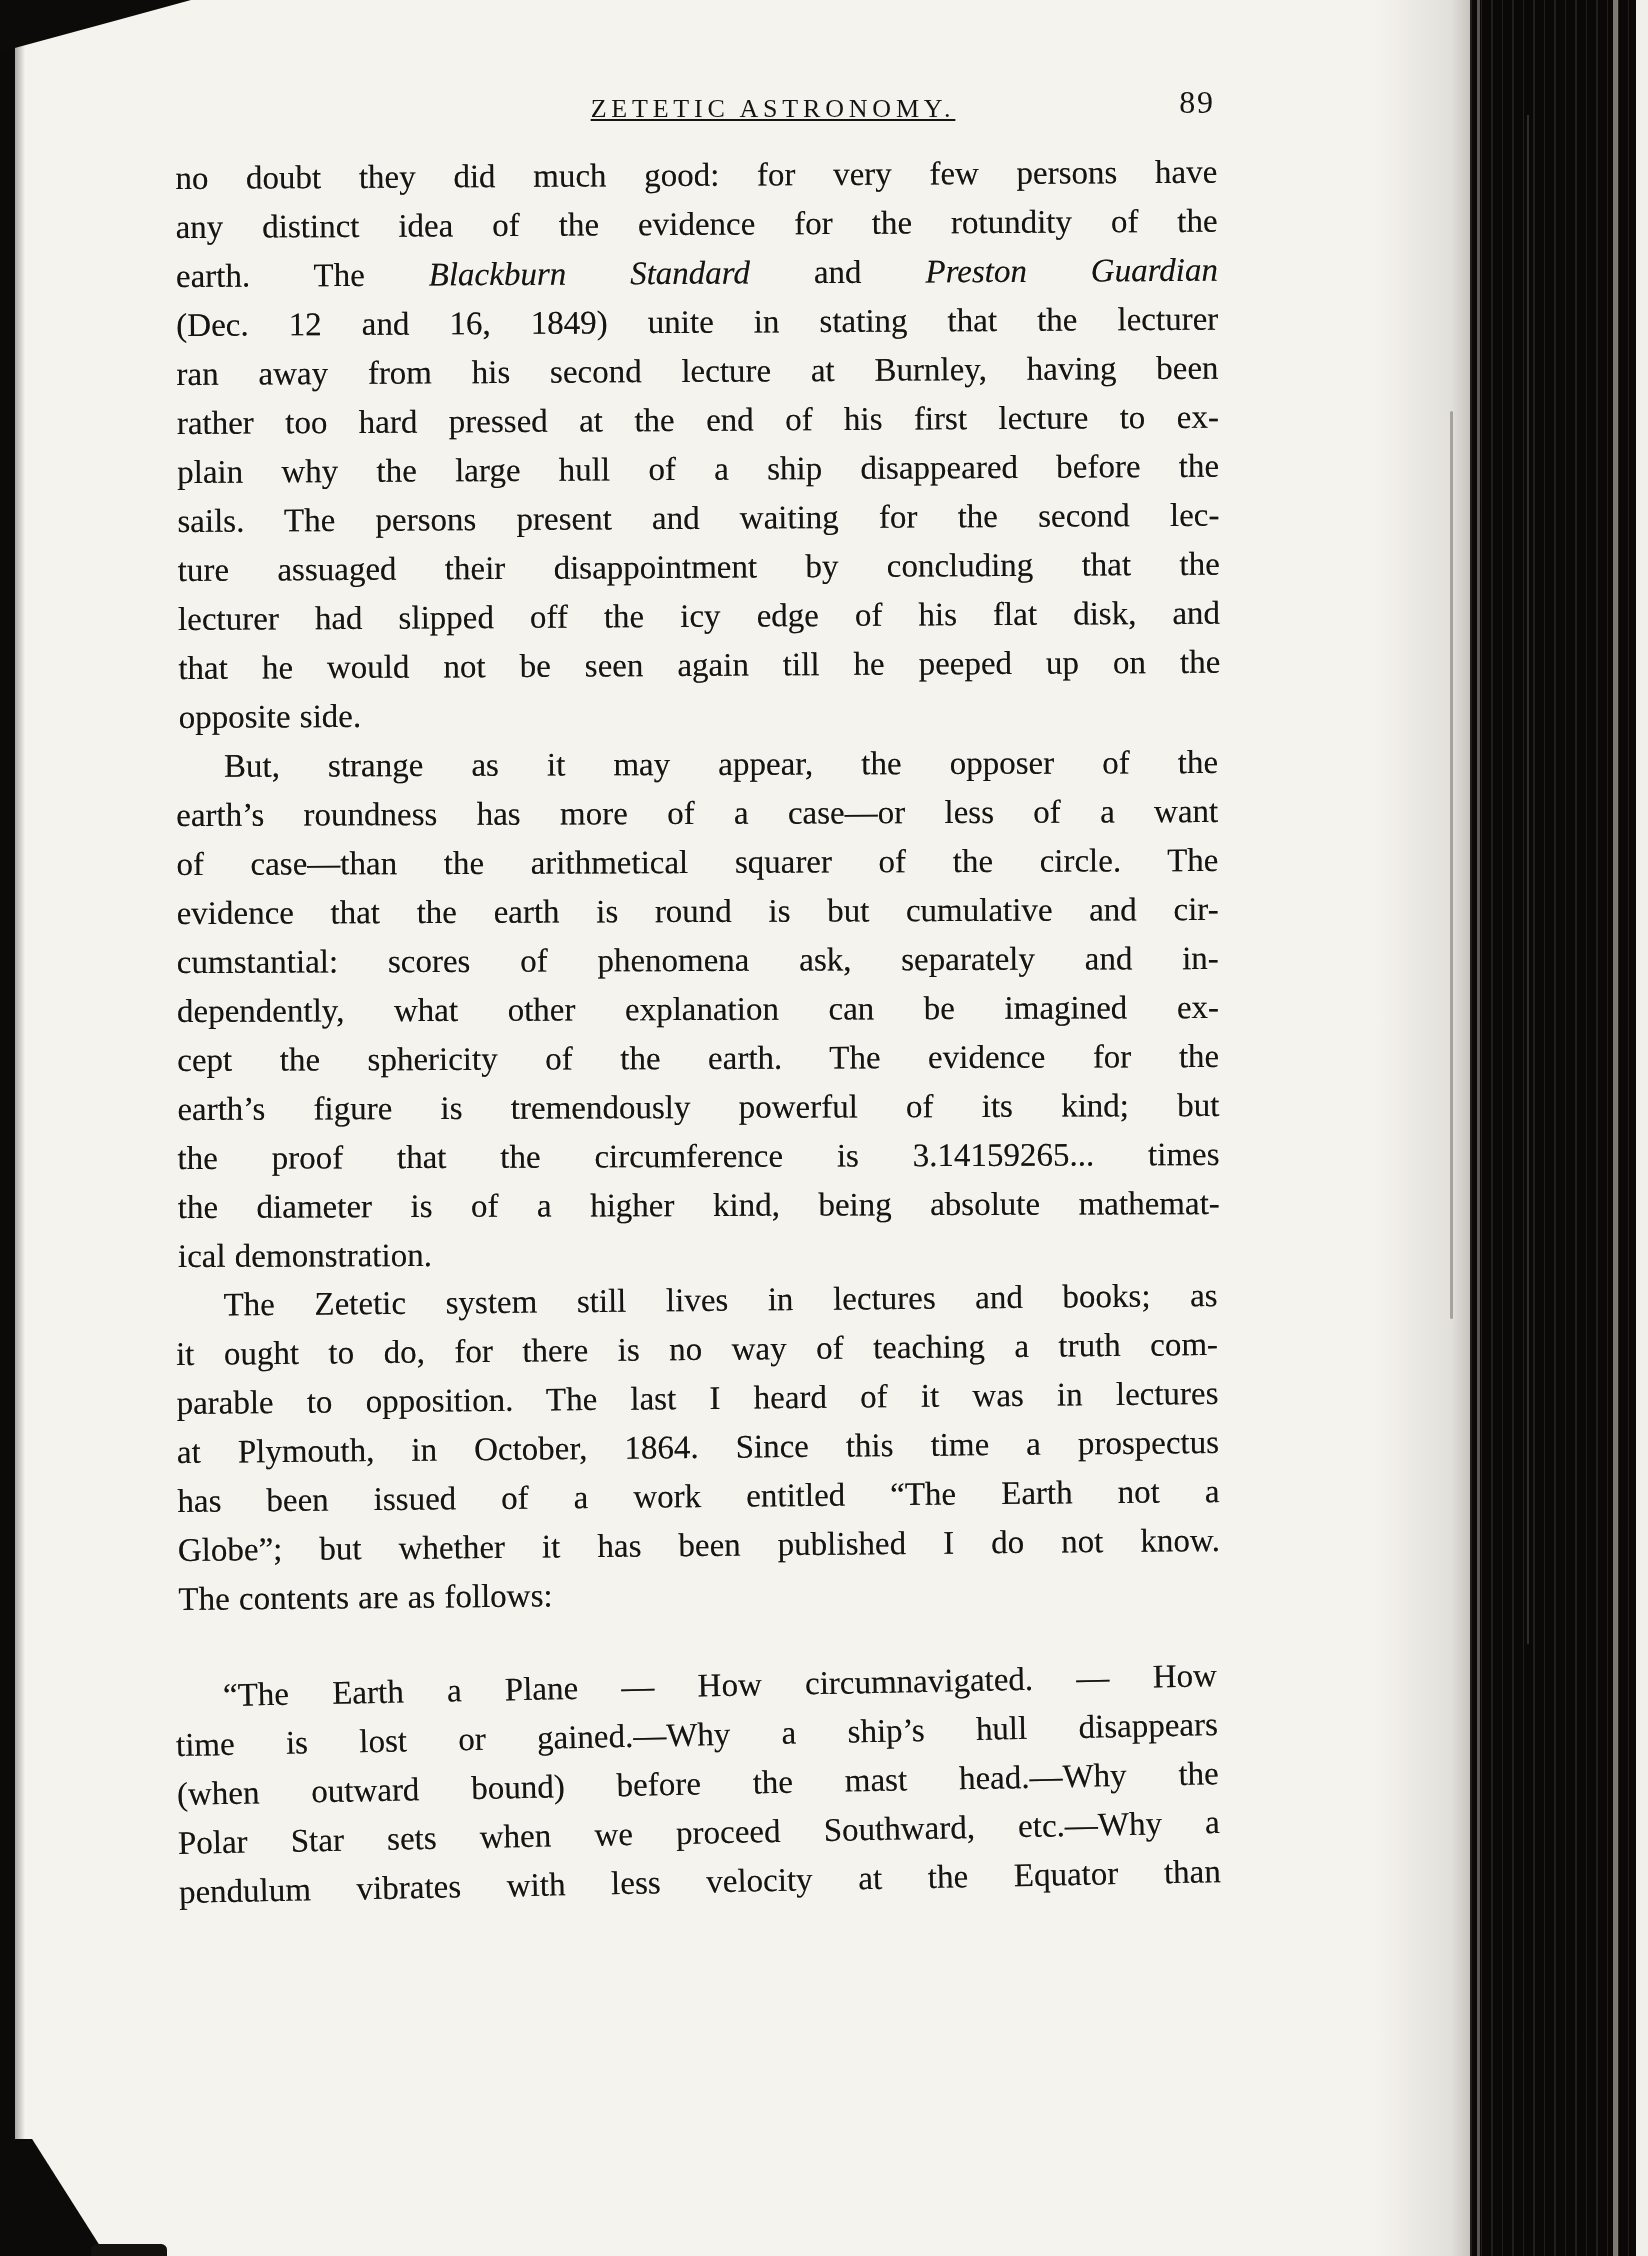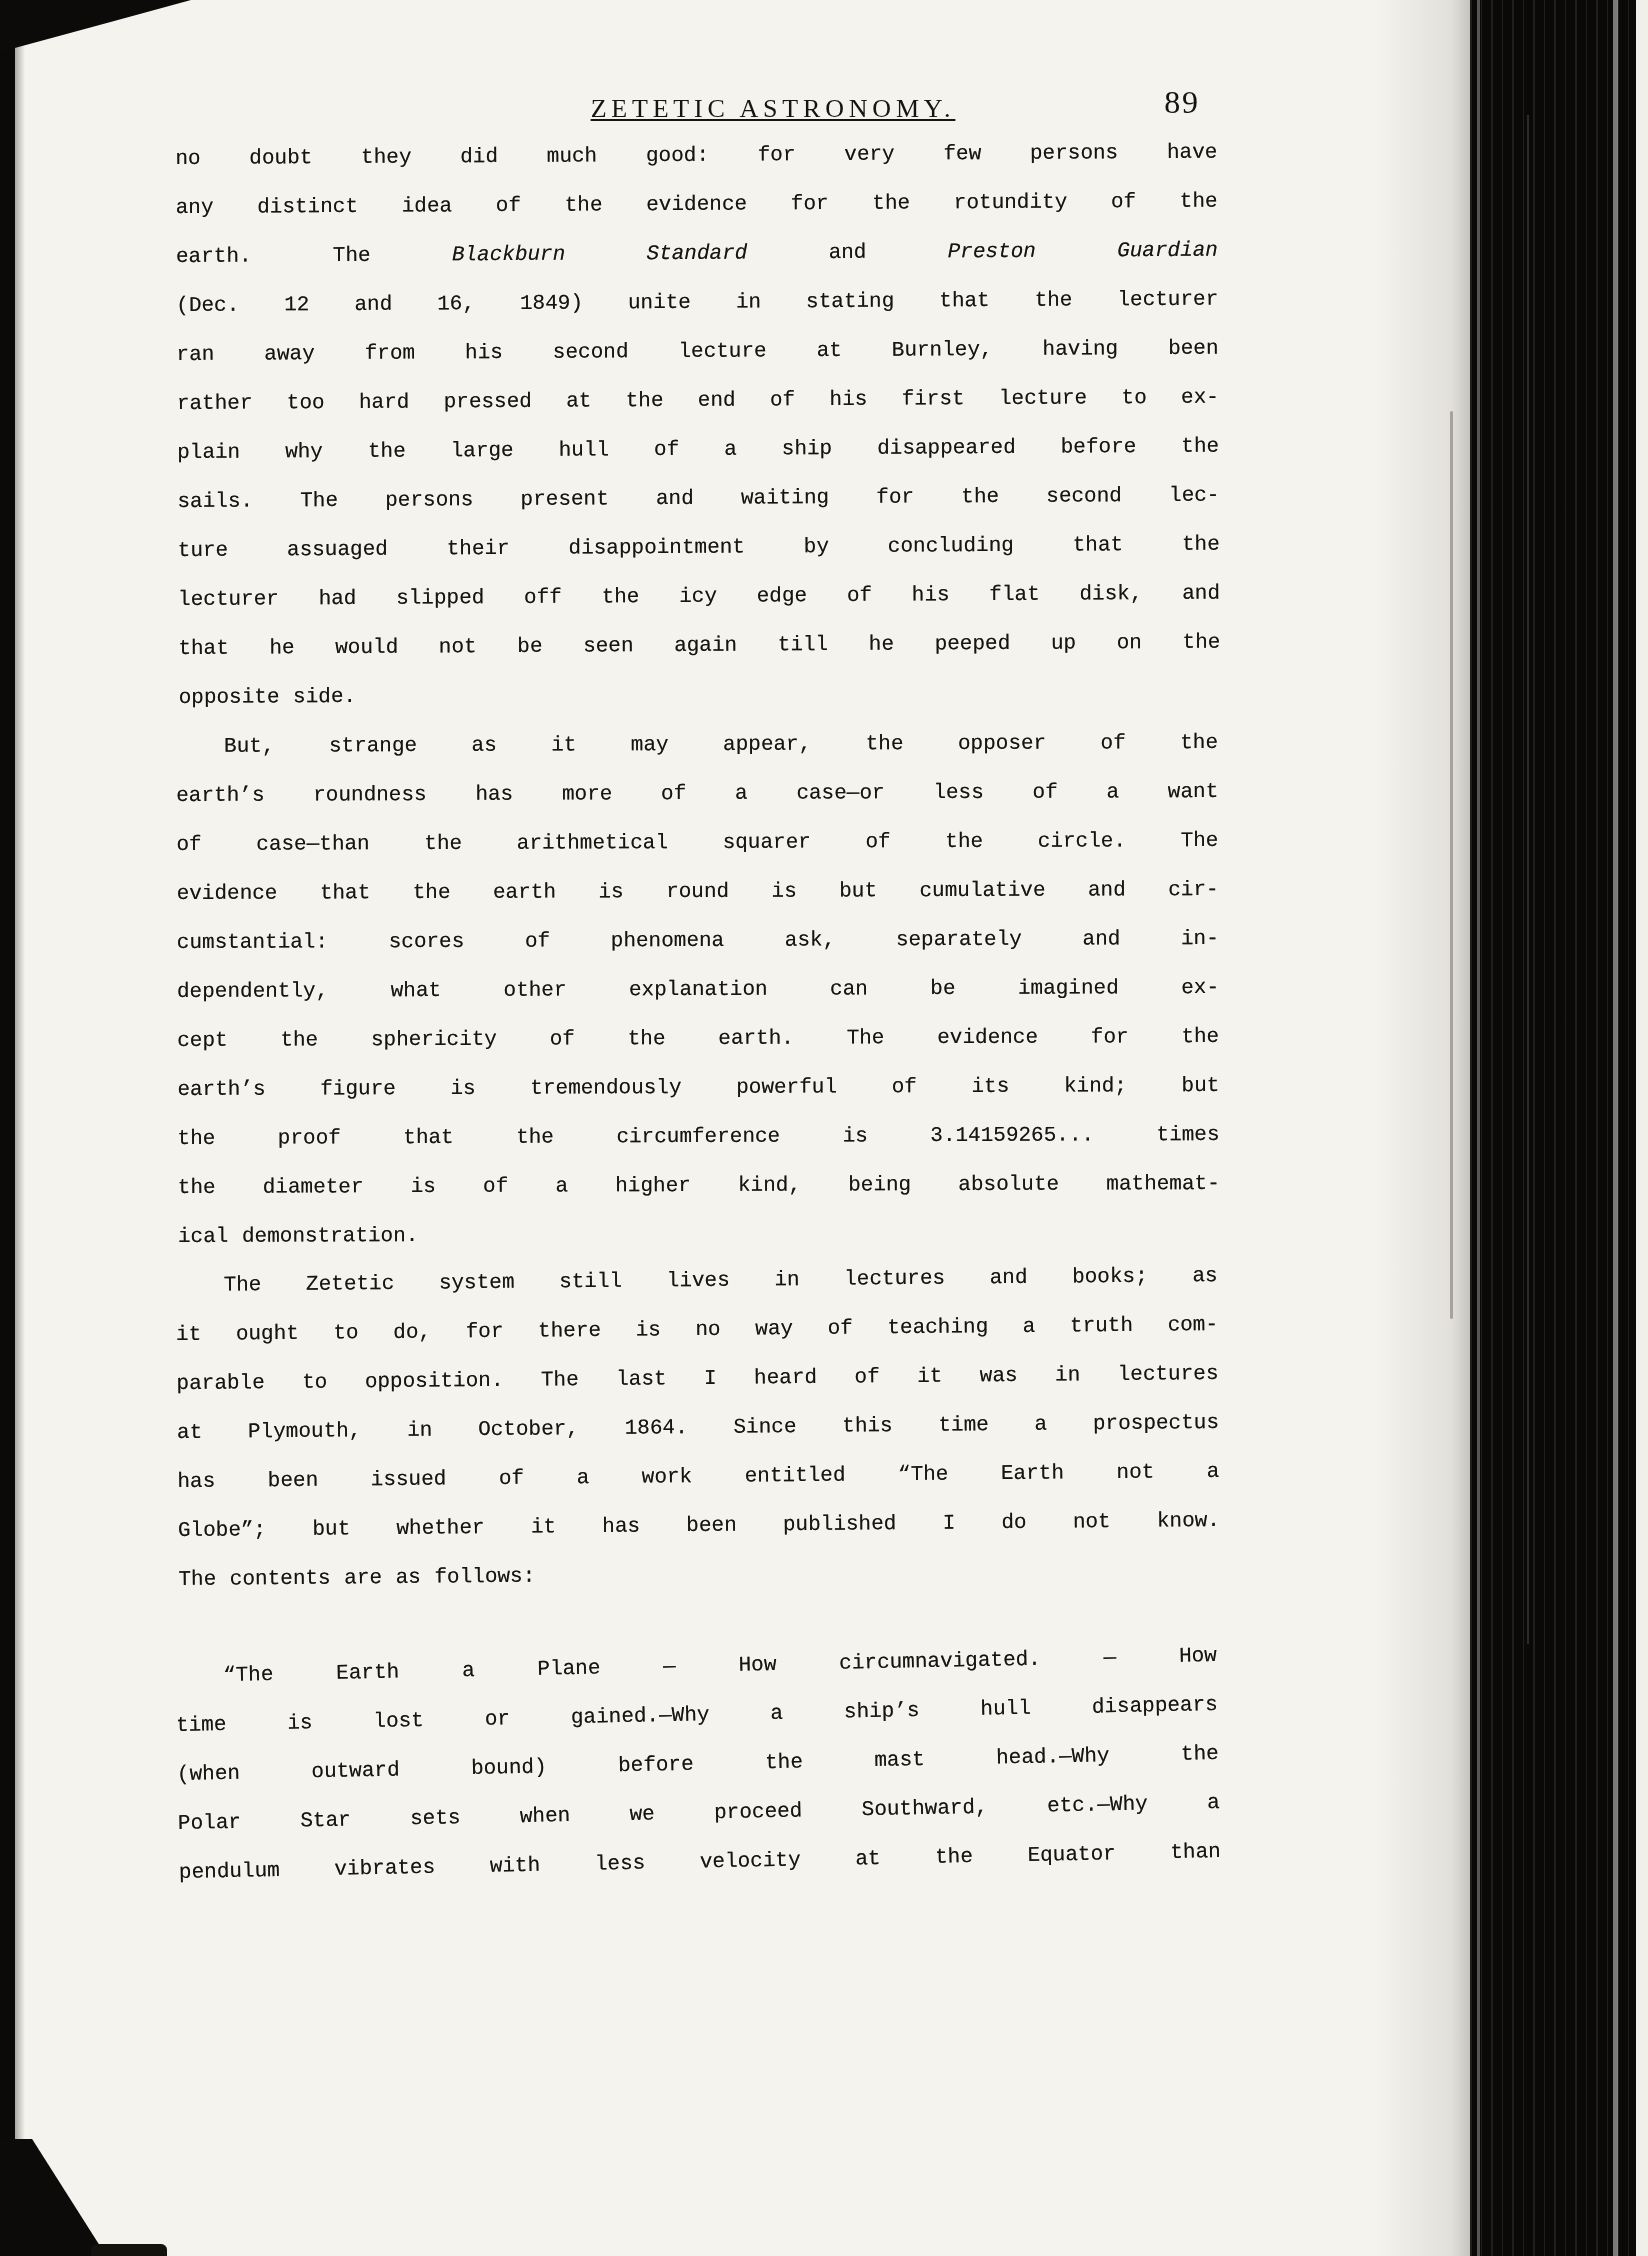--- a/index.html
+++ b/index.html
@@ -15,24 +15,24 @@
     position: absolute; left: 177px; top: 84px; width: 1042px;
     color: var(--ink, #171513);
   }
   .header { position: relative; height: 44px; }
   .title {
     position: absolute; left: 50%; top: 9.6px;
     transform: translateX(-50%) translateX(75px);
     font-size: 26px; letter-spacing: 4.8px; white-space: nowrap; text-decoration: underline;
   }
   .pagenum {
-    position: absolute; right: 19px; top: 0px;
+    position: absolute; right: 4px; top: 0px;
     font-size: 32px; letter-spacing: 1.9px;
   }
-  .page-body { margin-top: 6px; font-size: 21px; font-family: Liberation Mono, monospace; }
+  .page-body { margin-top: 26px; font-size: 33px; }
   .line {
     height: 49px; line-height: 49px;
     text-align: justify; text-align-last: justify; text-justify: inter-word;
     word-spacing: 1px; white-space: normal;
     text-shadow: 0 0 0.4px rgba(20,18,15,0.55);
   }
   .line.last { text-align-last: left; }
   .line.indent { text-indent: 48px; }
   .para { transform-origin: 0 50%; }
   .p1 { transform: rotate(-0.35deg); }

